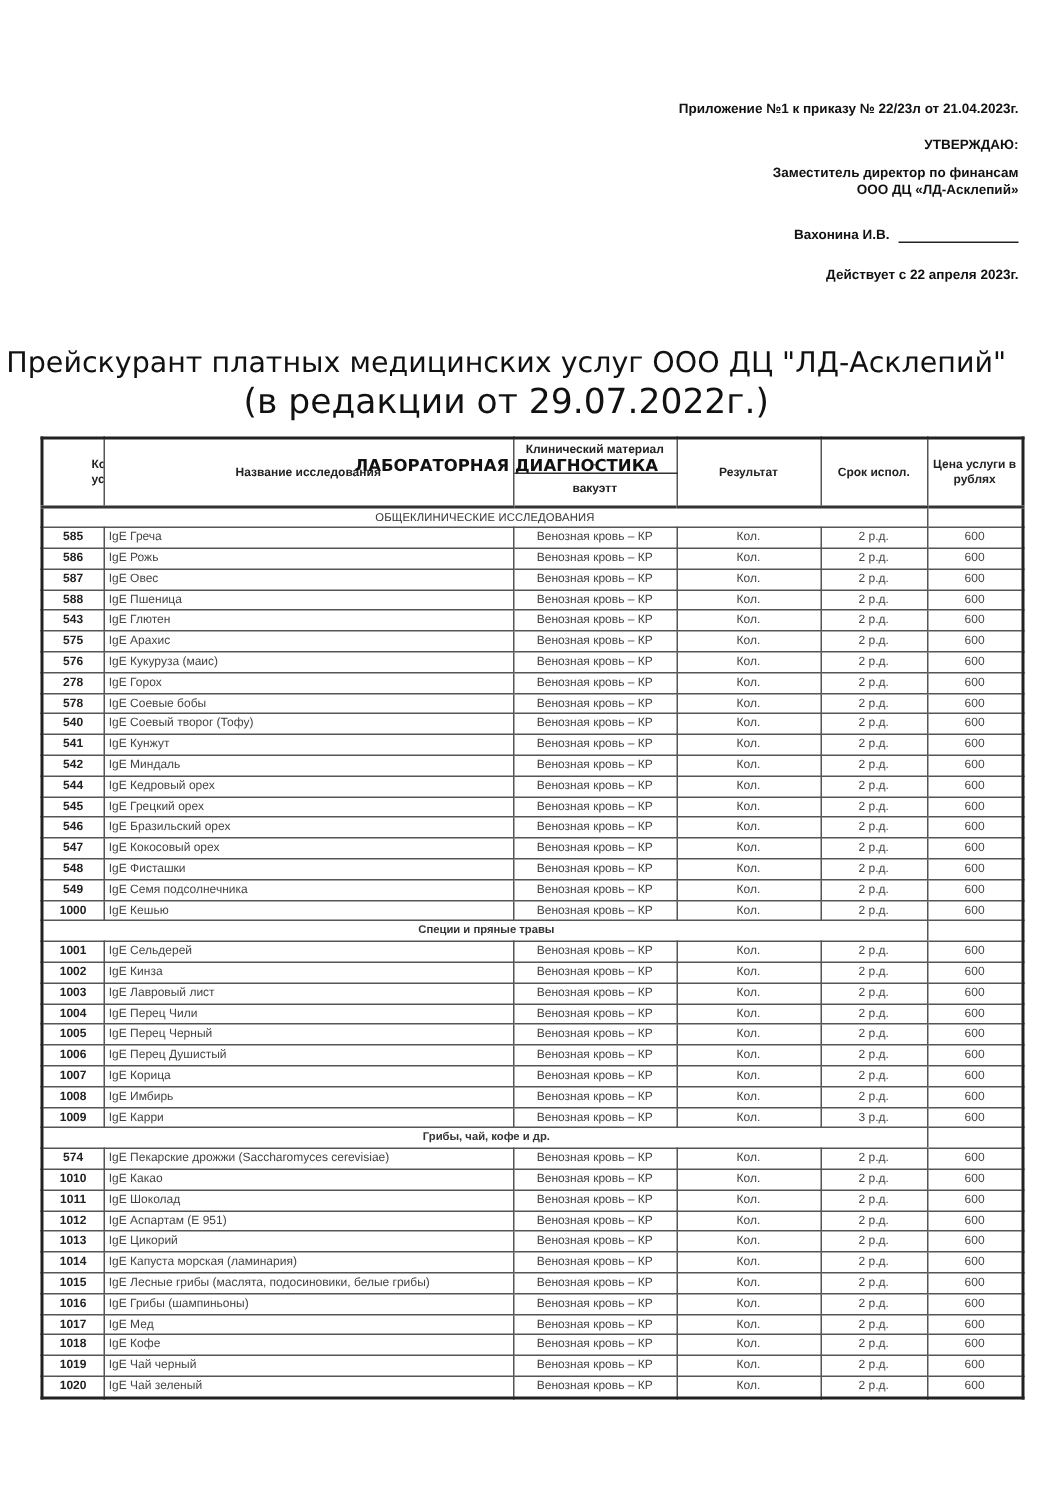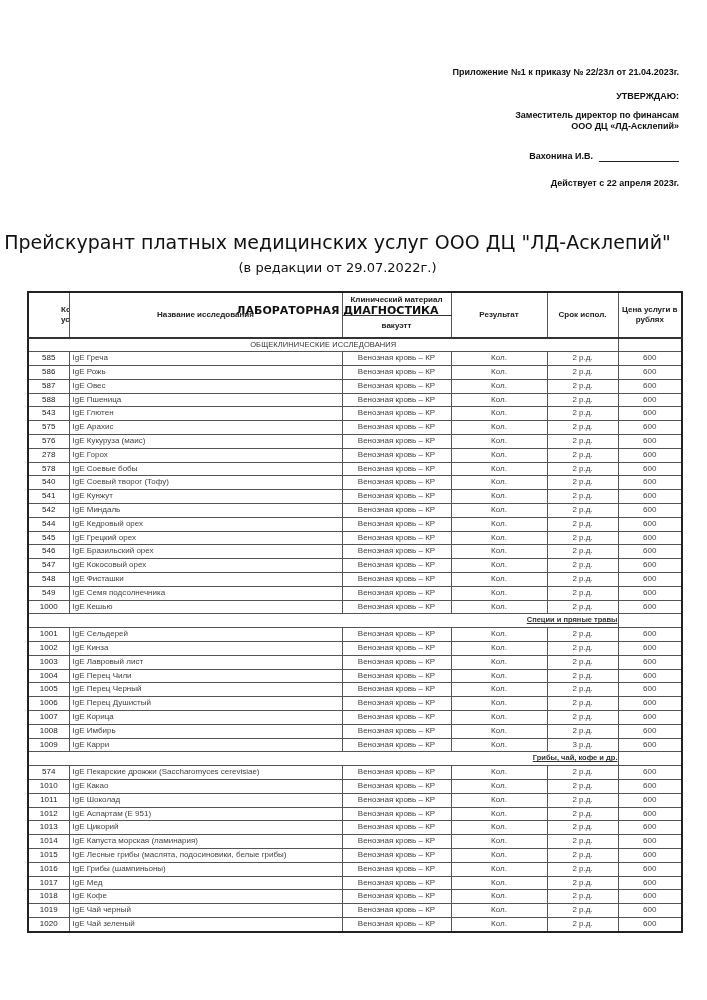--- a/index.html
+++ b/index.html
@@ -3,44 +3,44 @@
 <meta charset="utf-8">
 <style>
   html, body { margin:0; padding:0; background:#ffffff; }
   body { width:707px; height:1000px; position:relative; overflow:hidden; font-family:"Liberation Sans", sans-serif; color:#000; }
   .hdr { position:absolute; right:28px; text-align:right; font-size:9px; font-weight:bold; line-height:11px; color:#111; }
   .title { position:absolute; left:0; width:675px; text-align:center; font-family:"DejaVu Sans", sans-serif; color:#111; }
   table { position:absolute; left:27px; top:291px; width:654px; border-collapse:collapse; table-layout:fixed; border:2px solid #222; }
   td, th { border:1px solid #555; padding:0; font-size:8px; line-height:12.8px; height:12.8px; overflow:hidden; white-space:nowrap; }
   th { font-weight:bold; font-size:8px; color:#222; line-height:10px; }
   thead th { border-bottom:2px solid #333; }
-  .c-code { text-align:center; font-weight:normal; color:#222; }
+  .c-code { text-align:center; font-weight:bold; color:#222; }
   .c-name { padding-left:3px; color:#444; }
   .c-mat, .c-res, .c-term, .c-price { text-align:center; color:#444; }
   .sec td { font-size:7.5px; color:#333; }
   .sec-center { text-align:center; letter-spacing:0.1px; }
-  .sec-left { text-align:right; padding-left:2px; font-weight:bold; color:#222;text-decoration:underline; }
+  .sec-left { text-align:center; padding-left:2px; font-weight:bold; color:#222; }
   .sig-line { display:inline-block; width:80px; border-bottom:1px solid #222; height:9px; vertical-align:bottom; margin-left:6px; }
 </style>
 </head>
 <body>
 
 <div class="hdr" style="top:67px;">Приложение №1 к приказу № 22/23л от 21.04.2023г.</div>
 <div class="hdr" style="top:91px;">УТВЕРЖДАЮ:</div>
 <div class="hdr" style="top:110px;">
   <div>Заместитель директор по финансам</div>
   <div>ООО ДЦ «ЛД-Асклепий»</div>
 </div>
 <div class="hdr" style="top:151px;">
   <span>Вахонина И.В.</span><span class="sig-line"></span>
 </div>
 <div class="hdr" style="top:178px;">Действует с 22 апреля  2023г.</div>
 
 <div class="title" style="top:230px; font-size:19px; line-height:24px;">Прейскурант платных медицинских услуг ООО ДЦ "ЛД-Асклепий"</div>
-<div class="title" style="top:256px; font-size:13px; line-height:24px;">(в редакции от 29.07.2022г.)</div>
+<div class="title" style="top:256px; font-size:23px; line-height:24px;">(в редакции от 29.07.2022г.)</div>
 <div class="title" style="top:278px; font-size:11px; font-weight:bold; line-height:13px;margin-top:26px;">ЛАБОРАТОРНАЯ ДИАГНОСТИКА</div>
 
 <table>
   <colgroup>
     <col style="width:41px">
       <col style="width:273px">
       <col style="width:109px">
       <col style="width:96px">
       <col style="width:71px">
       <col style="width:64px">

